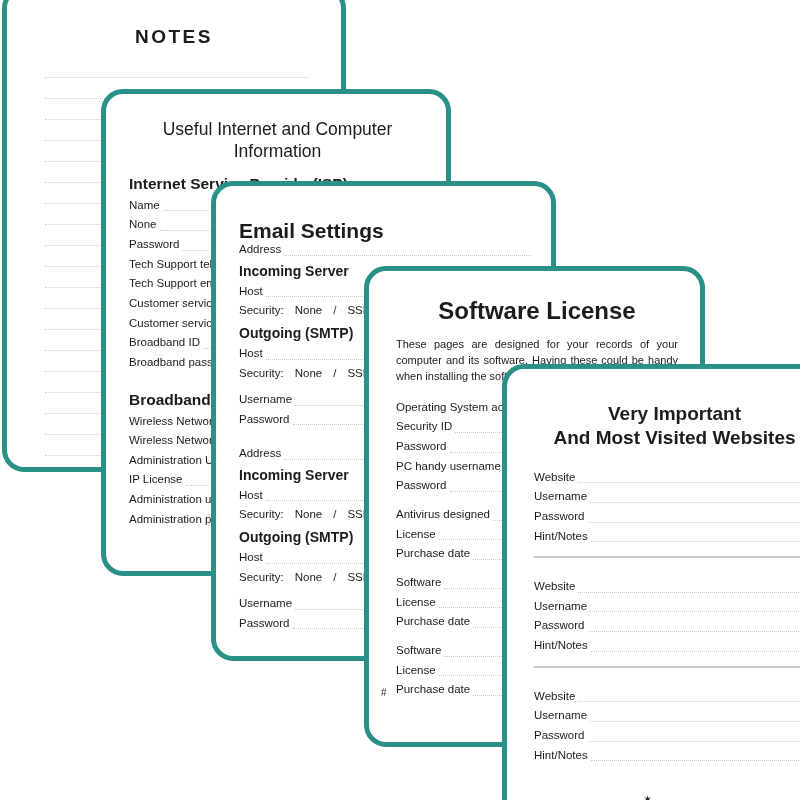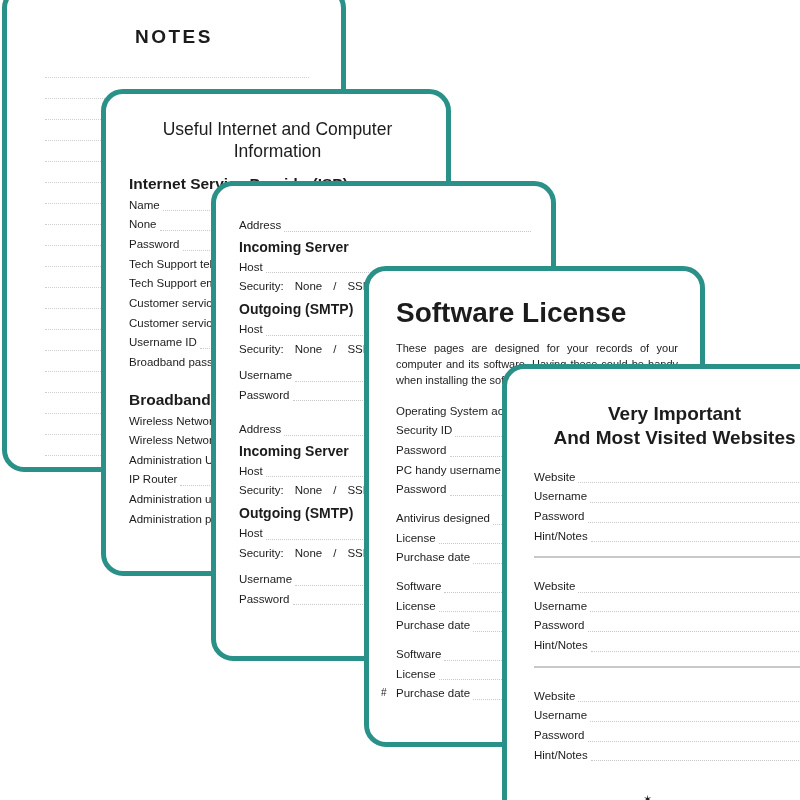--- a/index.html
+++ b/index.html
@@ -54,22 +54,22 @@
     text-align: center;
     font-weight: normal;
     font-size: 17.5px;
     line-height: 1.28;
   }
   .title-big {
     font-size: 21px;
     font-weight: bold;
   }
   .title-license {
-    text-align: left;
-    font-size: 28px;
+    text-align: center;
+    font-size: 24px;
     font-weight: bold;
   }
 
   
   .note-lines {
     position: absolute;
     left: 38px;
     right: 32px;
     top: 66px;
   }
@@ -205,21 +205,21 @@
           </div>
           <div class="field tight">
             <span class="lbl">Customer service tel.</span>
             <span class="rule"></span>
           </div>
           <div class="field tight">
             <span class="lbl">Customer service email</span>
             <span class="rule"></span>
           </div>
           <div class="field tight">
-            <span class="lbl">Username ID</span>
+            <span class="lbl">Broadband ID</span>
             <span class="rule"></span>
           </div>
           <div class="field tight">
             <span class="lbl">Broadband password</span>
             <span class="rule"></span>
           </div>
         </div>
       <div class="sec-title big" style="margin-top:22px;">Broadband Modem/Router</div>
       <div class="fields" id="broadband-fields">
           <div class="field tight">
@@ -228,37 +228,38 @@
           </div>
           <div class="field tight">
             <span class="lbl">Wireless Network Password</span>
             <span class="rule"></span>
           </div>
           <div class="field tight">
             <span class="lbl">Administration URL</span>
             <span class="rule"></span>
           </div>
           <div class="field tight">
-            <span class="lbl">IP Router</span>
+            <span class="lbl">IP License</span>
             <span class="rule"></span>
           </div>
           <div class="field tight">
             <span class="lbl">Administration username</span>
             <span class="rule"></span>
           </div>
           <div class="field tight">
             <span class="lbl">Administration password</span>
             <span class="rule"></span>
           </div>
         </div>
     </div>
   </div>
 
   <div class="card card-email">
     <div class="pad-email">
+      <div class="title-big">Email Settings</div>
       <div id="email-blocks">
           <div>
             <div class="field tight">
               <span class="lbl">Address</span>
               <span class="rule"></span>
             </div>
             <div class="sec-title">Incoming Server</div>
             <div class="field tight">
               <span class="lbl">Host</span>
               <span class="rule"></span>

